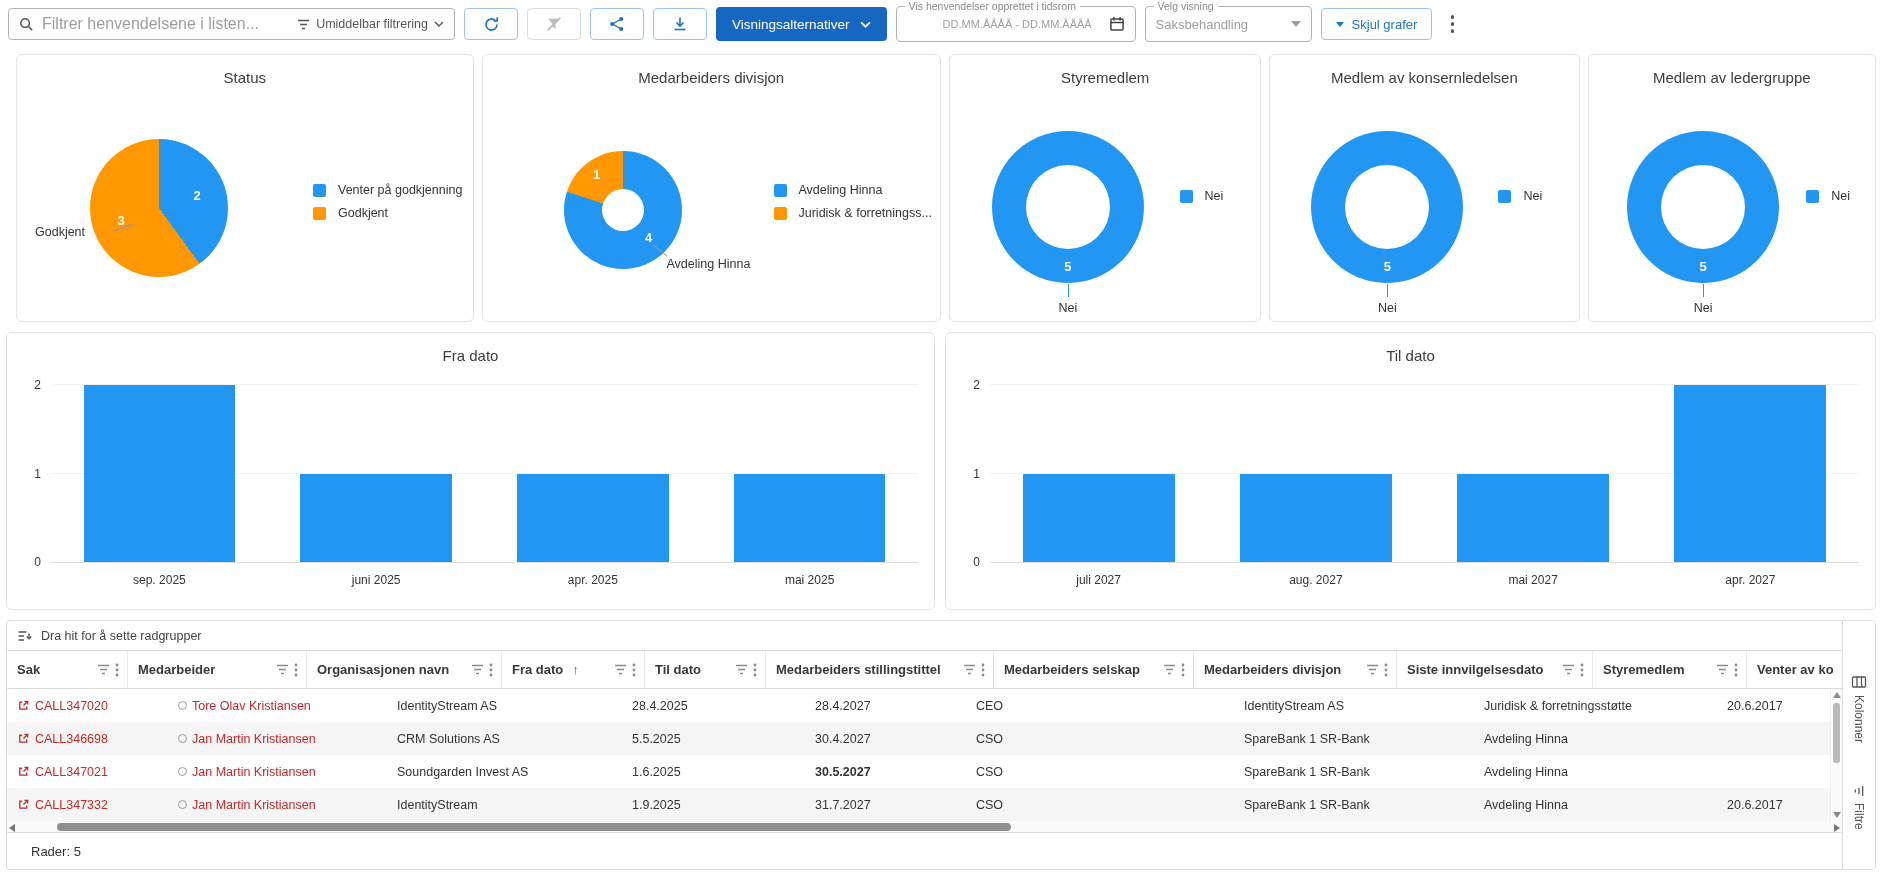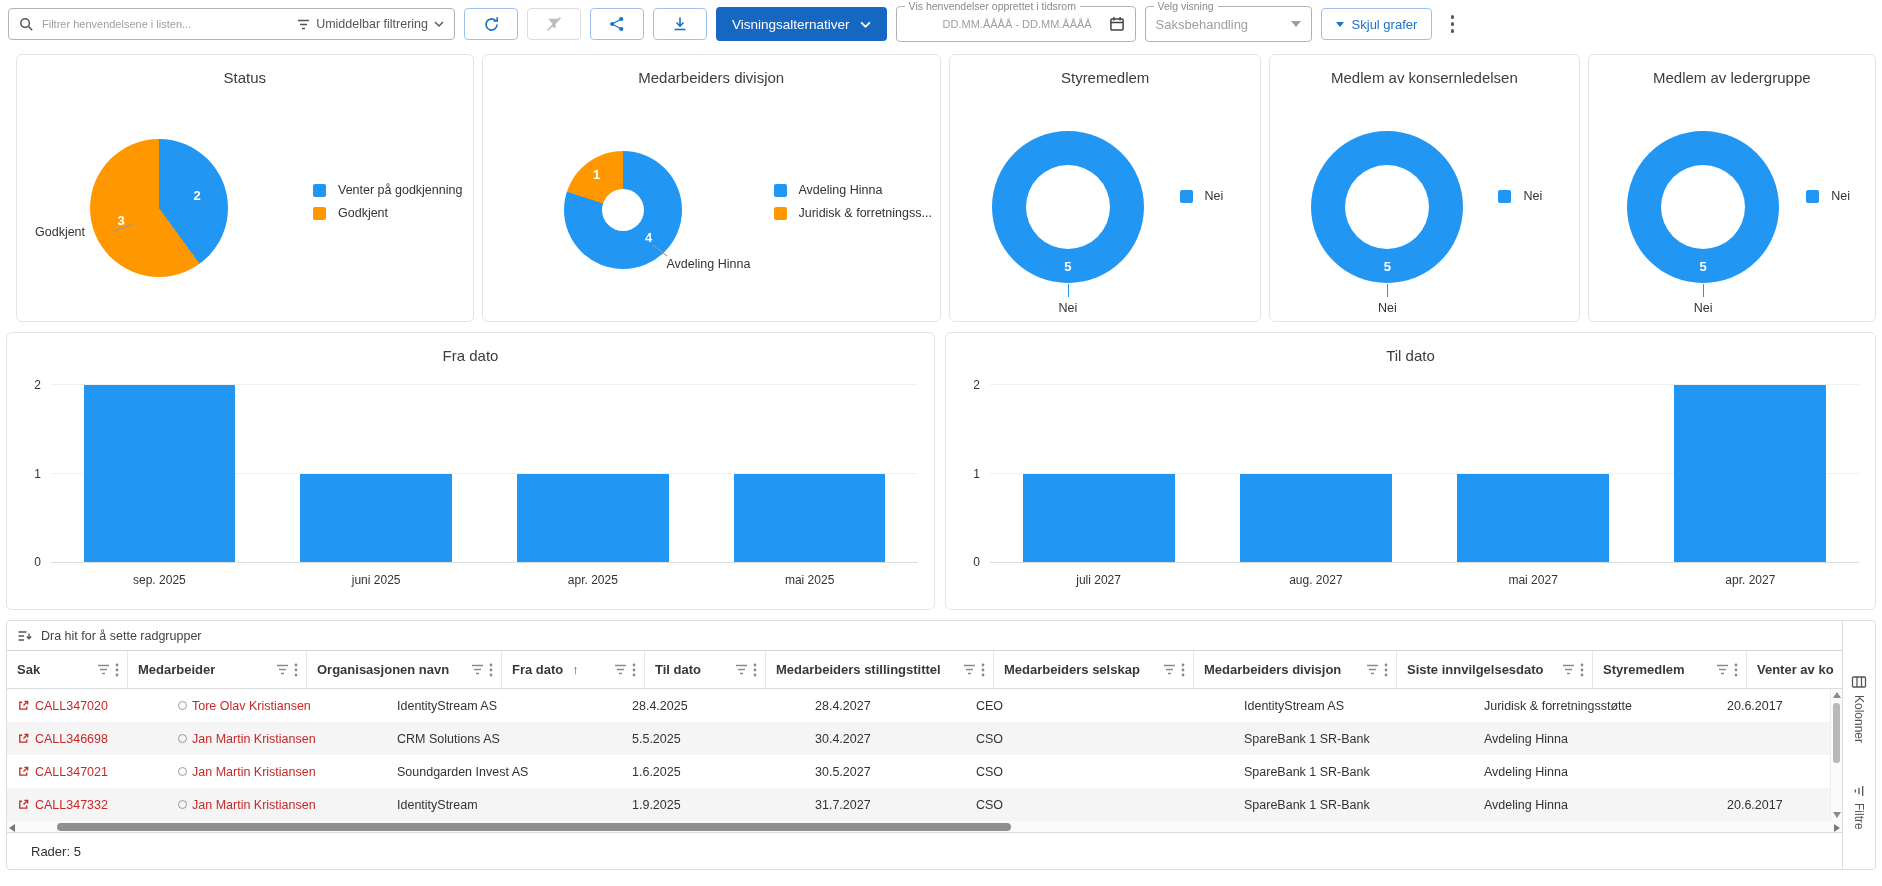--- a/index.html
+++ b/index.html
@@ -1,21 +1,21 @@
 <!DOCTYPE html>
 <html style="--accent-blue: #1a73c8; --primary-button-bg: #1667c1; --chart-blue: #2196f3; --chart-orange: #ff9800; --link-red: #c62828; --row-stripe: #f5f5f5;"><head>
 <meta charset="utf-8">
 <style>
   * { box-sizing: border-box; margin: 0; padding: 0; }
   html,body { width:1882px; height:886px; background:#fff; font-family:"Liberation Sans", sans-serif; overflow:hidden; }
 
   
   .toolbar { height:48px; display:flex; align-items:center; gap:9px; padding:0 8px; background:#fff; }
   .search-box { width:447px; height:32px; border:1px solid #b3b3b3; border-radius:4px; display:flex; align-items:center; padding:0 10px; gap:8px; background:#fff; }
-  .search-box input { border:none; outline:none; flex:1; font-size:11px; color:#737373; font-family:inherit; min-width:0; background:transparent; }
+  .search-box input { border:none; outline:none; flex:1; font-size:16px; color:#737373; font-family:inherit; min-width:0; background:transparent; }
   .search-box input::placeholder { color:#9e9e9e; }
   .instant-filter { display:flex; align-items:center; gap:6px; font-size:12.5px; color:#555; white-space:nowrap; cursor:pointer; }
   .icon-btn { width:54px; height:32px; border:1px solid #9dc2ea; border-radius:4px; background:#fff; display:flex; align-items:center; justify-content:center; cursor:pointer; }
   .icon-btn.disabled { border-color:#dcdcdc; }
   .btn-primary { height:34px; padding:0 16px; border:none; border-radius:4px; background:var(--primary-button-bg); color:#fff; font-size:13.5px; font-family:inherit; display:flex; align-items:center; gap:10px; cursor:pointer; }
   .field { position:relative; height:36px; border:1px solid #b3b3b3; border-radius:4px; display:flex; align-items:center; padding:0 10px; background:#fff; }
   .field-label { position:absolute; top:-7px; left:8px; background:#fff; padding:0 4px; font-size:10.5px; color:#8a8a8a; white-space:nowrap; }
   .date-field { width:240px; }
   .date-field input { border:none; outline:none; flex:1; font-size:11px; color:#333; font-family:inherit; min-width:0;padding-left:36px; }
   .date-field input::placeholder { color:#9e9e9e; }
@@ -501,21 +501,21 @@
                 <path d="M8 2.5h3.5V6M11.3 2.7L7 7" fill="none" stroke="#c62828" stroke-width="1.4"></path>
               </svg>
               <span class="red-link">CALL347021</span>
             </div>
             <div class="cell" style="width: 179px;">
               <span class="pcircle"></span>
               <span class="red-link">Jan Martin Kristiansen</span>
             </div>
             <div class="cell" style="width: 195px;">Soundgarden Invest AS</div>
             <div class="cell" style="width: 143px;">1.6.2025</div>
-            <div class="cell" style="width: 121px;">30.5.2027</div>
+            <div class="cell" style="width: 121px; font-weight: bold;">30.5.2027</div>
             <div class="cell" style="width: 228px;">CSO</div>
             <div class="cell" style="width: 200px;">SpareBank 1 SR-Bank</div>
             <div class="cell" style="width: 203px;">Avdeling Hinna</div>
             <div class="cell" style="width: 196px;"></div>
             <div class="cell" style="width: 154px;">Nei</div>
             <div class="cell" style="width: 140px;">Nei</div>
           </div>
           <div class="row">
             <div class="cell" style="width: 121px;">
               <svg width="13" height="13" viewBox="0 0 14 14">

